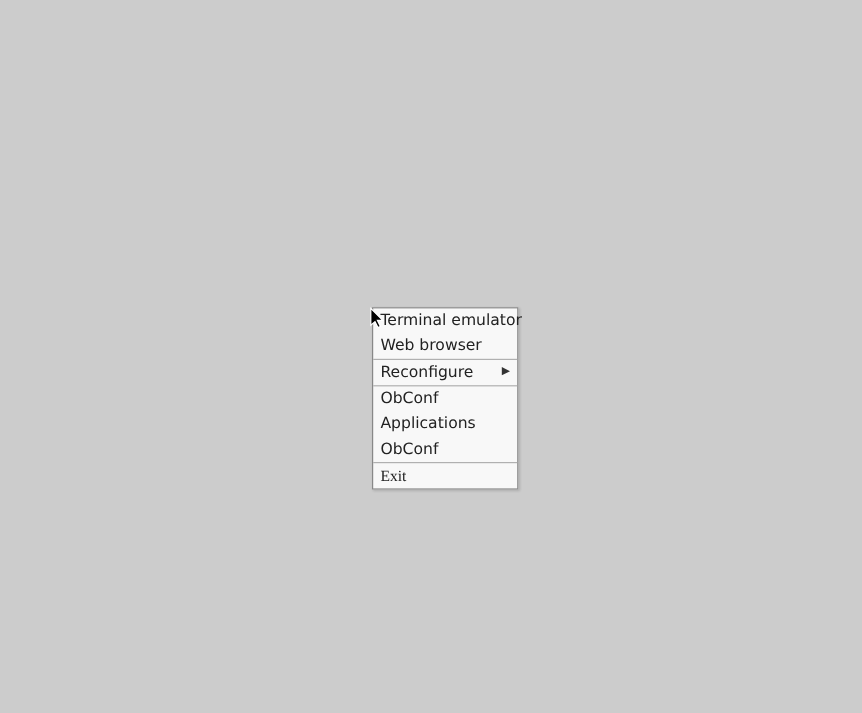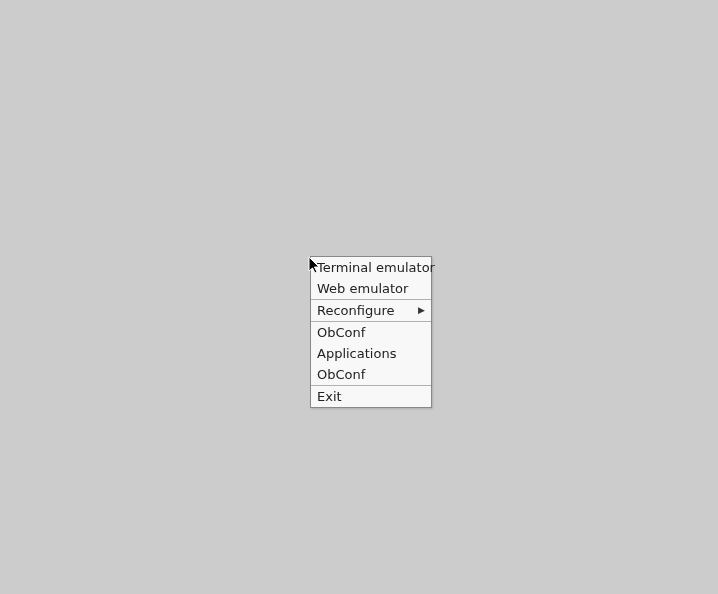--- a/index.html
+++ b/index.html
@@ -23,20 +23,21 @@
       width: 122px;
       background: #f8f8f8;
       border: 1px solid #888888;
       box-shadow: 1px 1px 2px rgba(0,0,0,0.15);
     }
     .menu-section {
       border-bottom: 1px solid #b0b0b0;
     }
     .menu-section:last-child {
       border-bottom: none;
+      font-family: Liberation Serif, serif;
     }
     .menu-item {
       padding: 2px 6px;
       color: #222222;
       cursor: pointer;
       display: flex;
       align-items: center;
       justify-content: space-between;
       white-space: nowrap;
       line-height: 17px;
@@ -58,21 +59,21 @@
   </style>
 </head>
 <body>
 
 <div class="context-menu">
   <div class="menu-section">
     <div class="menu-item">
       <span>Terminal emulator</span>
     </div>
     <div class="menu-item">
-      <span>Web emulator</span>
+      <span>Web browser</span>
     </div>
   </div>
   <div class="menu-section">
     <div class="menu-item">
       <span>Reconfigure</span>
       <span class="submenu-arrow">▶</span>
     </div>
   </div>
   <div class="menu-section">
     <div class="menu-item">

